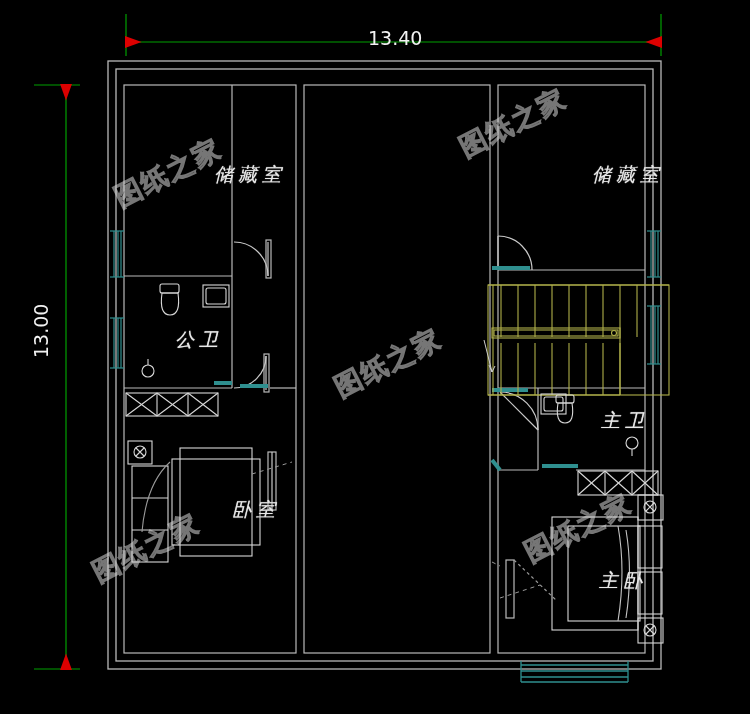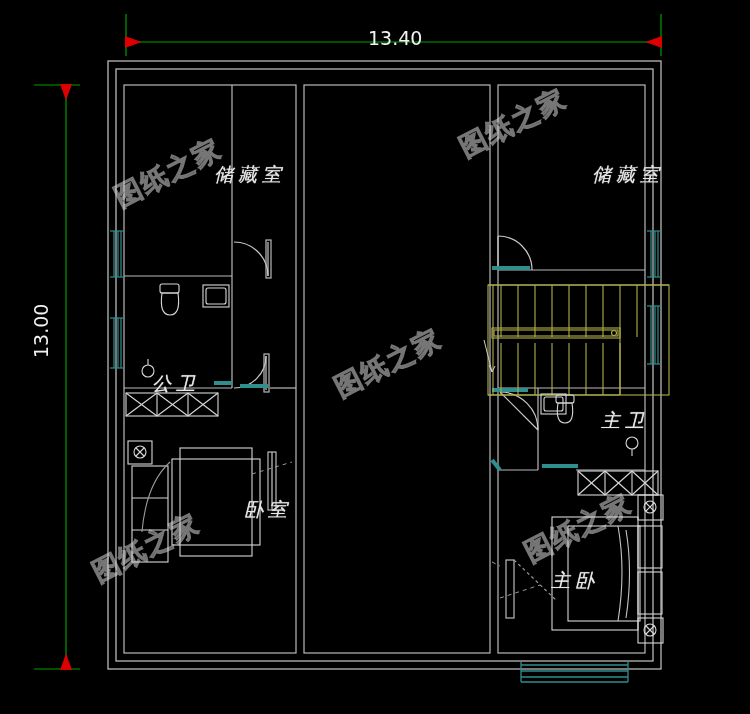--- a/index.html
+++ b/index.html
@@ -267,24 +267,24 @@
     <path d="M646,626 l8,8 M654,626 l-8,8"></path>
   </g>
   <g stroke="#9a9a9a" stroke-width="1" stroke-dasharray="4,4">
     <line x1="500" y1="598" x2="540" y2="585"></line>
     <line x1="492" y1="562" x2="500" y2="566"></line>
   </g>
 </svg>
 
 <div class="lbl" style="left:214px;top:162px;">储藏室</div>
 <div class="lbl" style="left:592px;top:162px;">储藏室</div>
-<div class="lbl" style="left:152px;top:327px;margin-top:44px;">公卫</div>
-<div class="lbl" style="left:244px;top:497px;">卧室</div>
+<div class="lbl" style="left:175px;top:327px;">公卫</div>
+<div class="lbl" style="left:232px;top:497px;">卧室</div>
 <div class="lbl" style="left:592px;top:408px;margin-left:9px;">主卫</div>
-<div class="lbl" style="left:551px;top:568px;">主卧</div>
+<div class="lbl" style="left:551px;top:568px;padding-left:48px;">主卧</div>
 
 <div class="dimtxt" style="left:368px;top:27px;">13.40</div>
 <div class="dimtxt" style="left:30px;top:358px;transform:rotate(-90deg);transform-origin:left top;">13.00</div>
 
 <div class="wm" style="left:110px;top:155px;">图纸之家</div>
 <div class="wm" style="left:455px;top:105px;">图纸之家</div>
 <div class="wm" style="left:330px;top:345px;">图纸之家</div>
 <div class="wm" style="left:520px;top:510px;">图纸之家</div>
 <div class="wm" style="left:88px;top:530px;">图纸之家</div>
 

